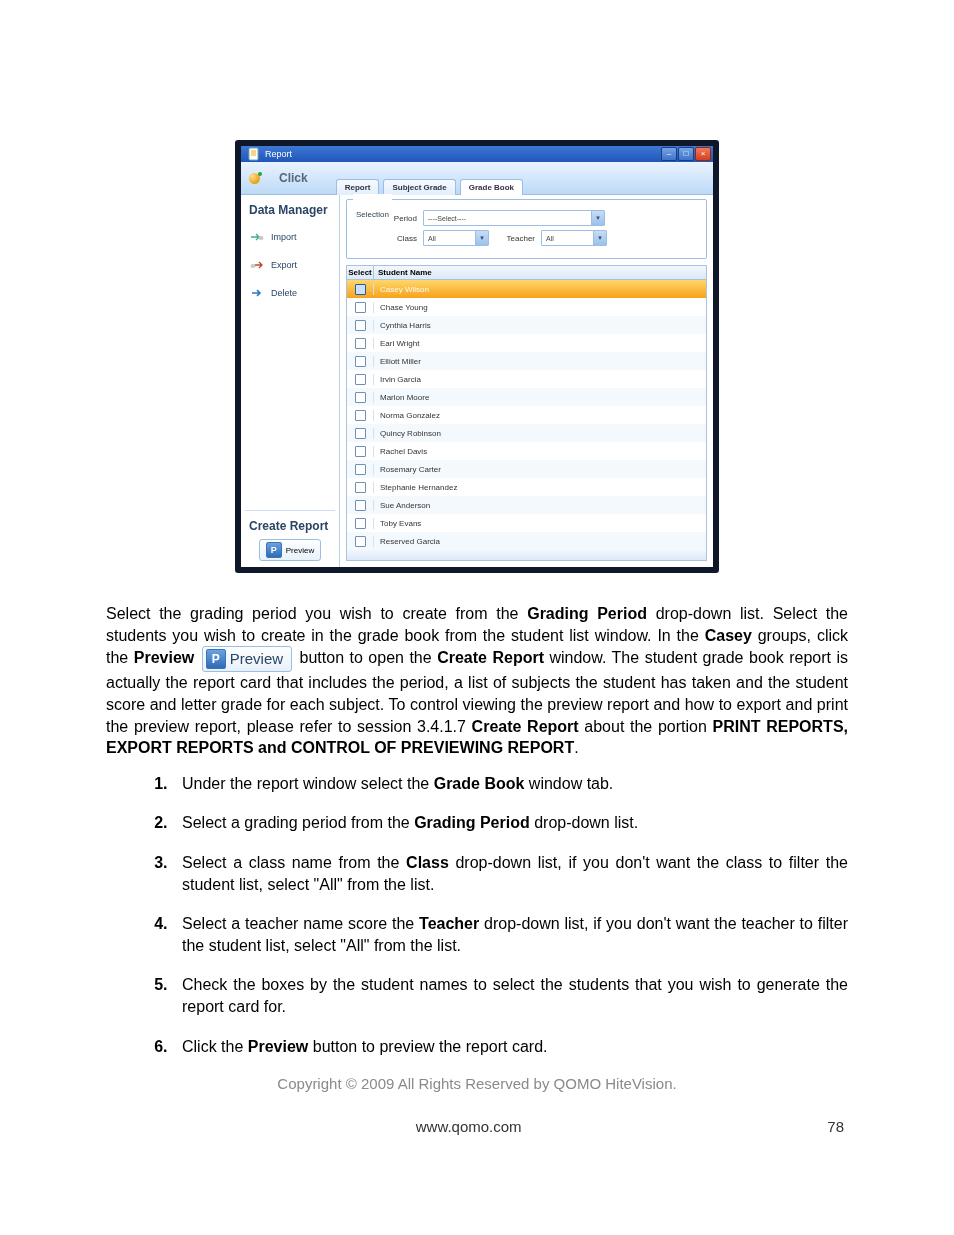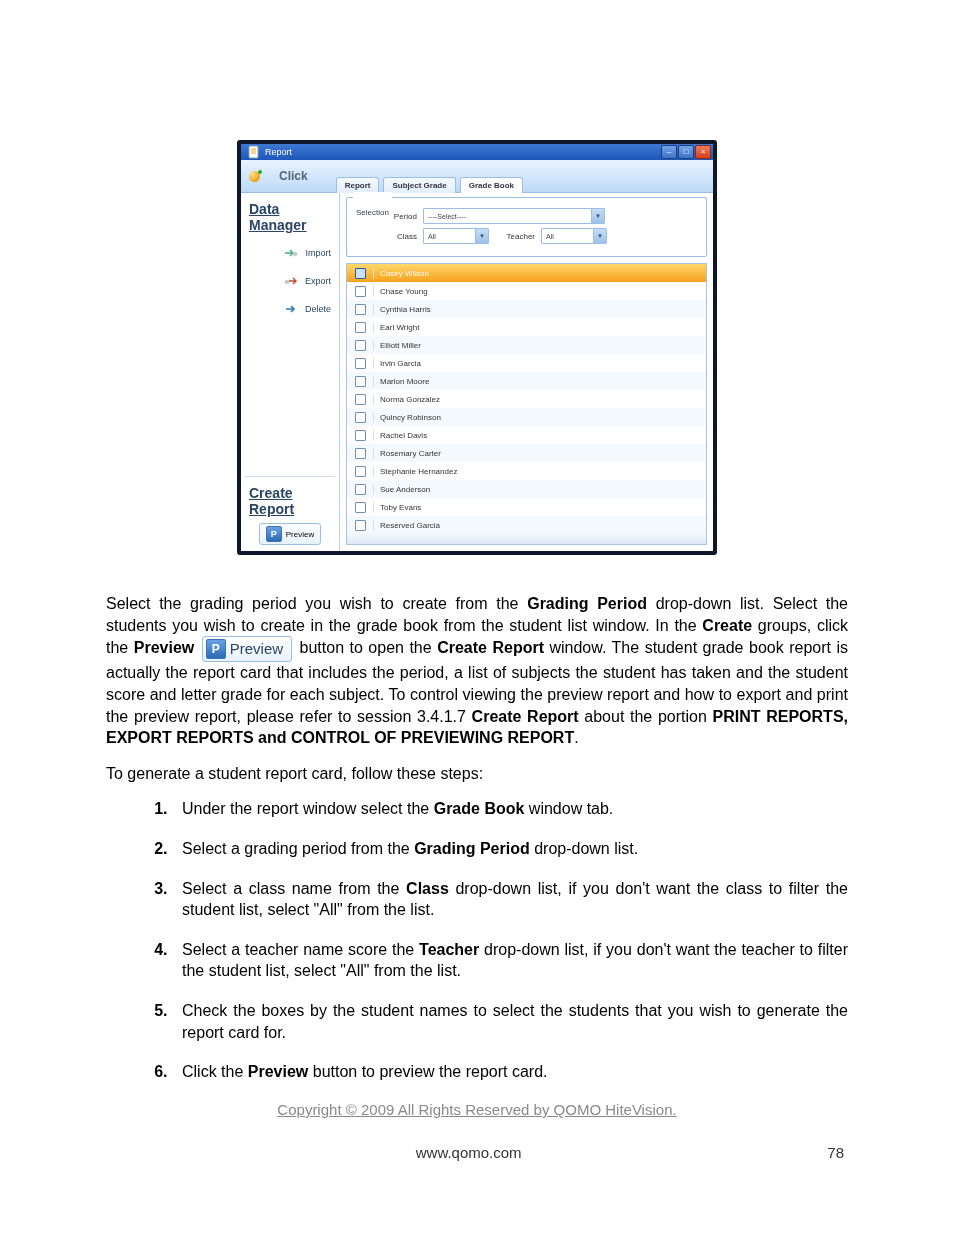--- a/index.html
+++ b/index.html
@@ -18,22 +18,22 @@
   h2.section-heading {
     color: #1a6bb3;
     font-size: 23px;
     margin: 0 0 30px 0;
     font-weight: bold;
     font-family: Arial, sans-serif;
   }
   
   .app-window {
     width: 472px;
-    margin: 0 auto 38px auto;
-    border: 4px solid #0f172a;
+    margin: 0 auto 30px auto;
+    border: 6px solid #0f172a;
     border-radius: 3px;
     overflow: hidden;
     font-size: 8px;
     box-shadow: 0 0 0 0 rgba(0,0,0,0);
     background: #15803d;
   }
   .titlebar {
     height: 16px;
     background: linear-gradient(#3f78d4, #1f56b9);
     display: flex;
@@ -86,29 +86,27 @@
   }
   .wtab.active { background:#fff; position:relative; }
   .app-body { display:flex; background:#fff; }
   .sidebar {
     width: 90px;
     border-right:1px solid #b9cfe7;
     padding: 6px 4px;
     display:flex; flex-direction:column; gap:8px;
   }
   .side-group-label {
-    font-size:14px; font-weight:bold; color:#2b4566;
+    font-size:12px; font-weight:bold; color:#2b4566;
     padding:2px 4px;
-    text-decoration:underline;
   }
   .sidebtn {
     display:flex; align-items:center; gap:6px;
     font-size:9px; color:#2b4566;
     padding:3px 4px;
-    justify-content:flex-end;
   }
   .glyph {
     width:16px;height:14px; display:flex;align-items:center;justify-content:center;
   }
   .create-btn-row{
     margin-top:auto; border-top:1px solid #cfdff0; padding-top:6px;
   }
   .preview-pill{
     display:flex;align-items:center;gap:4px;
     border:1px solid #9cbde4;border-radius:3px;padding:2px 6px;
@@ -187,21 +185,21 @@
   .p-icon{
     width:18px;height:18px;border:1px solid #3c74b5;border-radius:2px;
     background:linear-gradient(#6aa2e2,#2e6bb4);
     color:#fff;display:flex;align-items:center;justify-content:center;
     font-weight:bold;font-size:12px;
   }
   ol.steps { padding-left:66px; margin:0;}
   ol.steps li { margin:0 0 18px 0; padding-left:10px; text-align:justify; font-size:16px; line-height:1.35;}
   ol.steps li::marker{ font-weight:bold;}
   .copyright{
-    text-align:center;color:#8a8a8a;font-size:15px;margin-top:4px;text-decoration:underline;
+    text-align:center;color:#8a8a8a;font-size:15px;margin-top:4px;
   }
   .footer-row{
     display:flex;justify-content:space-between;align-items:center;
     margin-top:26px;font-size:15px;color:#333;
     padding: 0 4px;
   }
   .footer-row .url{ margin:0 auto; color:#333;}
   .footer-row .pagenum{ color:#333;}
   .arrow-svg{width:14px;height:10px;}
   .page-icon{width:14px;height:14px;}
@@ -302,20 +300,24 @@
             </div>
             <span class="lbl short">Teacher</span>
             <div class="dd" style="width:60px">
               <span>All</span>
               <span class="caret">▾</span>
             </div>
           </div>
         </div>
 
         <div class="grid">
+          <div class="grid-head">
+            <div class="col-sel">Select</div>
+            <div class="col-name">Student Name</div>
+          </div>
           <div>
             <div class="grow selected">
               <div class="cell-sel">
                   <span class="chk"></span>
                 </div>
               <div class="cell-name">Casey Wilson</div>
             </div>
             <div class="grow">
                 <div class="cell-sel">
                   <span class="chk"></span>
@@ -402,28 +404,27 @@
               </div>
           </div>
           <div class="grid-footer"></div>
         </div>
       </div>
     </div>
   </div>
 
   <div class="prose">
     <p>
-      <span>Select the grading period you wish to create from the </span><b>Grading Period</b><span> drop-down list. Select the students you wish to create in the grade book from the student list window. In the </span><b>Create</b><span> groups, click the </span><b>Preview</b>
+      <span>Select the grading period you wish to create from the </span><b>Grading Period</b><span> drop-down list. Select the students you wish to create in the grade book from the student list window. In the </span><b>Casey</b><span> groups, click the </span><b>Preview</b>
       <span class="inline-preview">
         <span class="p-icon">P</span>
         <span>Preview</span>
       </span><span> button to open the </span><b>Create Report</b><span> window. The student grade book report is actually the report card that includes the period, a list of subjects the student has taken and the student score and letter grade for each subject. To control viewing the preview report and how to export and print the preview report, please refer to session 3.4.1.7 </span><b>Create Report</b><span> about the portion </span><b>PRINT REPORTS, EXPORT REPORTS and CONTROL OF PREVIEWING REPORT</b><span>.</span>
     </p>
 
-    <p style="text-align:left;">To generate a student report card, follow these steps:</p>
 
     <ol class="steps">
       <li>
         <span>Under the report window select the </span><b>Grade Book</b><span> window tab.</span>
       </li>
       <li>
         <span>Select a grading period from the </span><b>Grading Period</b><span> drop-down list.</span>
       </li>
       <li>
         <span>Select a class name from the </span><b>Class</b><span> drop-down list, if you don't want the class to filter the student list, select "All" from the list.</span>

